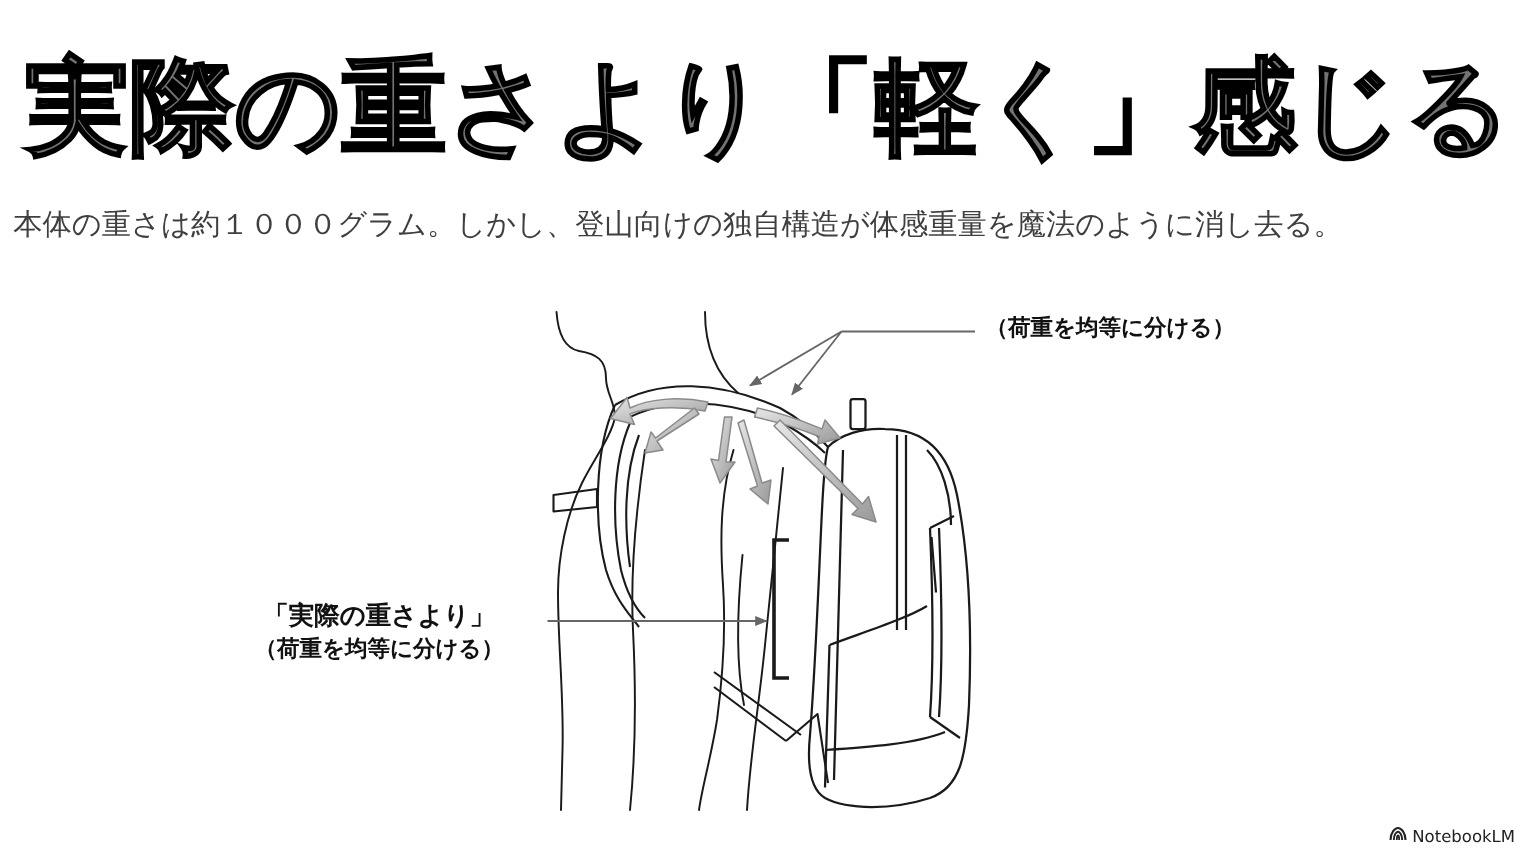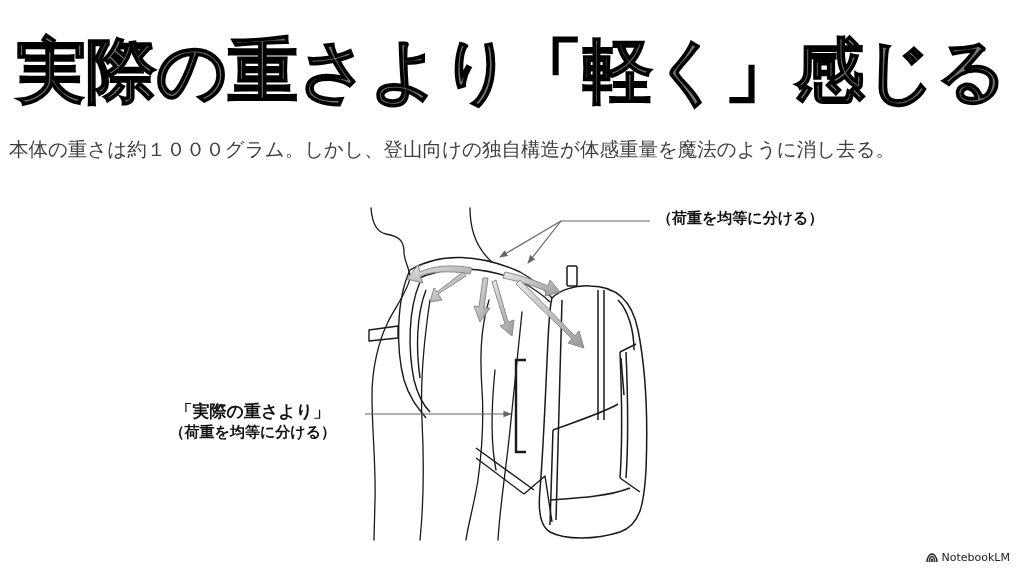--- a/index.html
+++ b/index.html
@@ -74,21 +74,21 @@
       text-align: right;
     }
     .label-air .head {
       text-align: center;
     }
     .brand {
       position: absolute;
       right: 14px;
       bottom: 8px;
       display: flex;
-      align-items: center;
+      align-items: flex-start;
       gap: 4px;
       font-size: 11px;
       color: #222;
     }
     .brand svg {
       width: 12px;
       height: 9px;
     }
   </style>
 </head>

